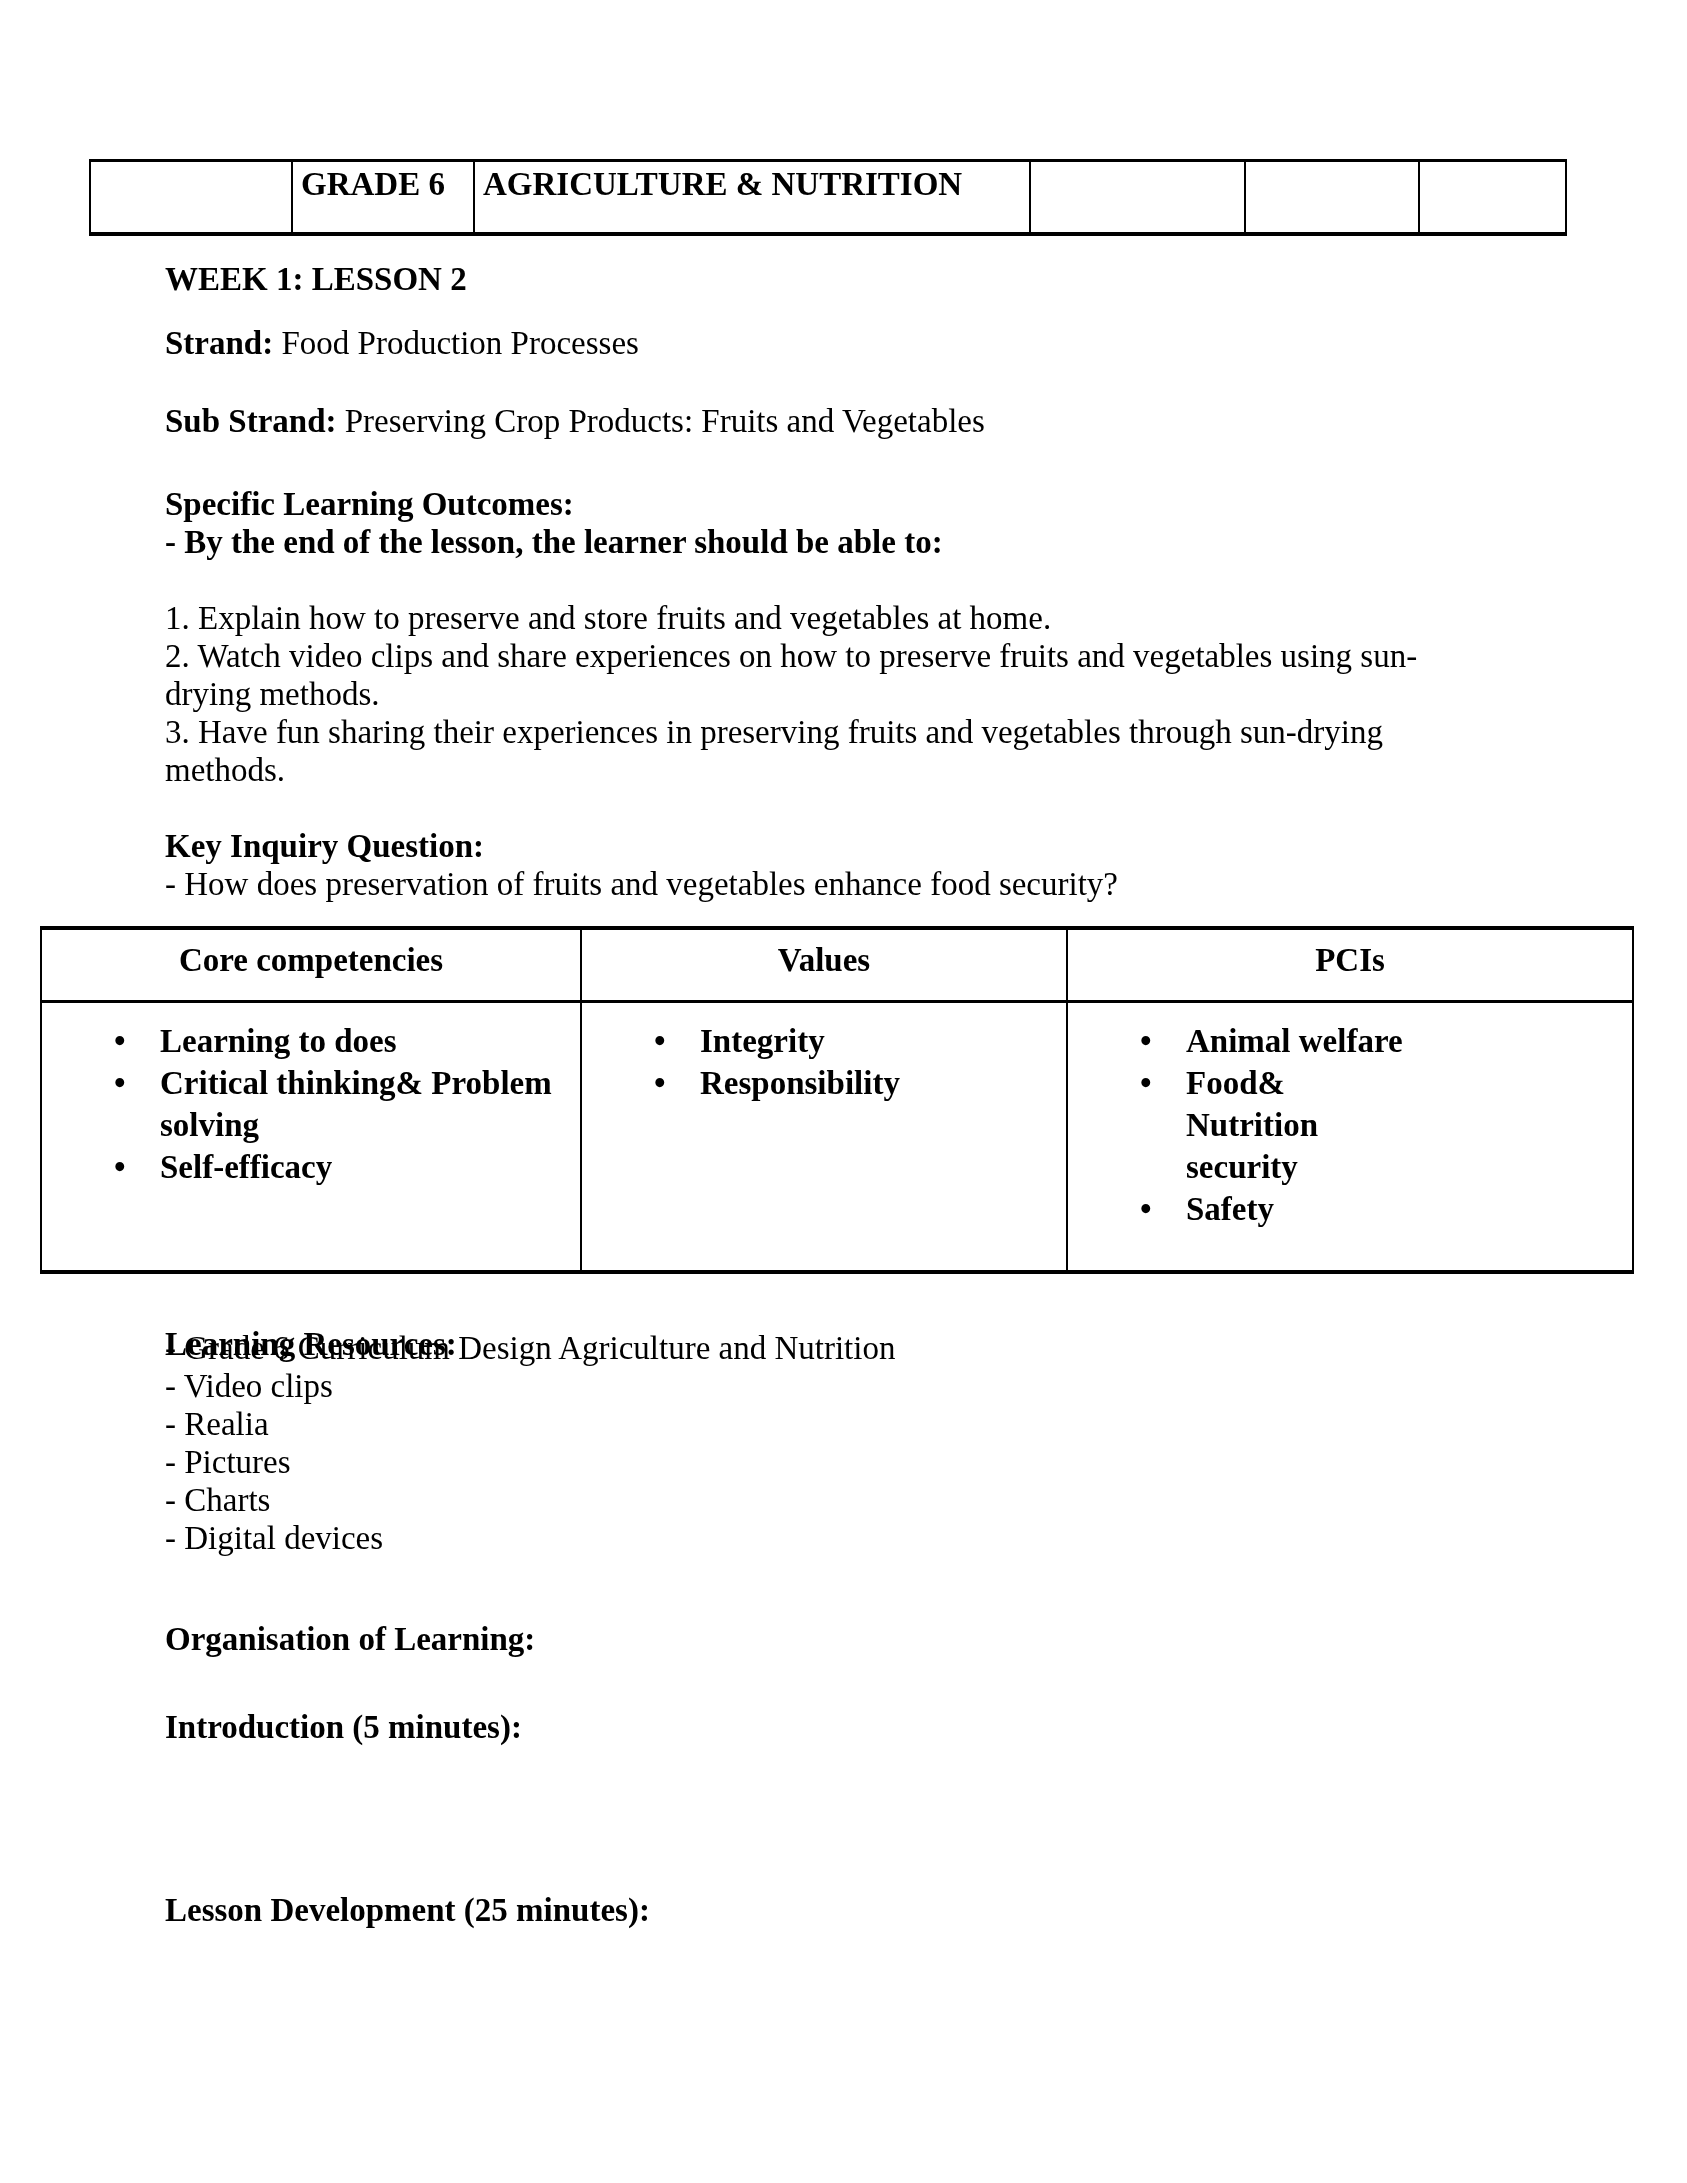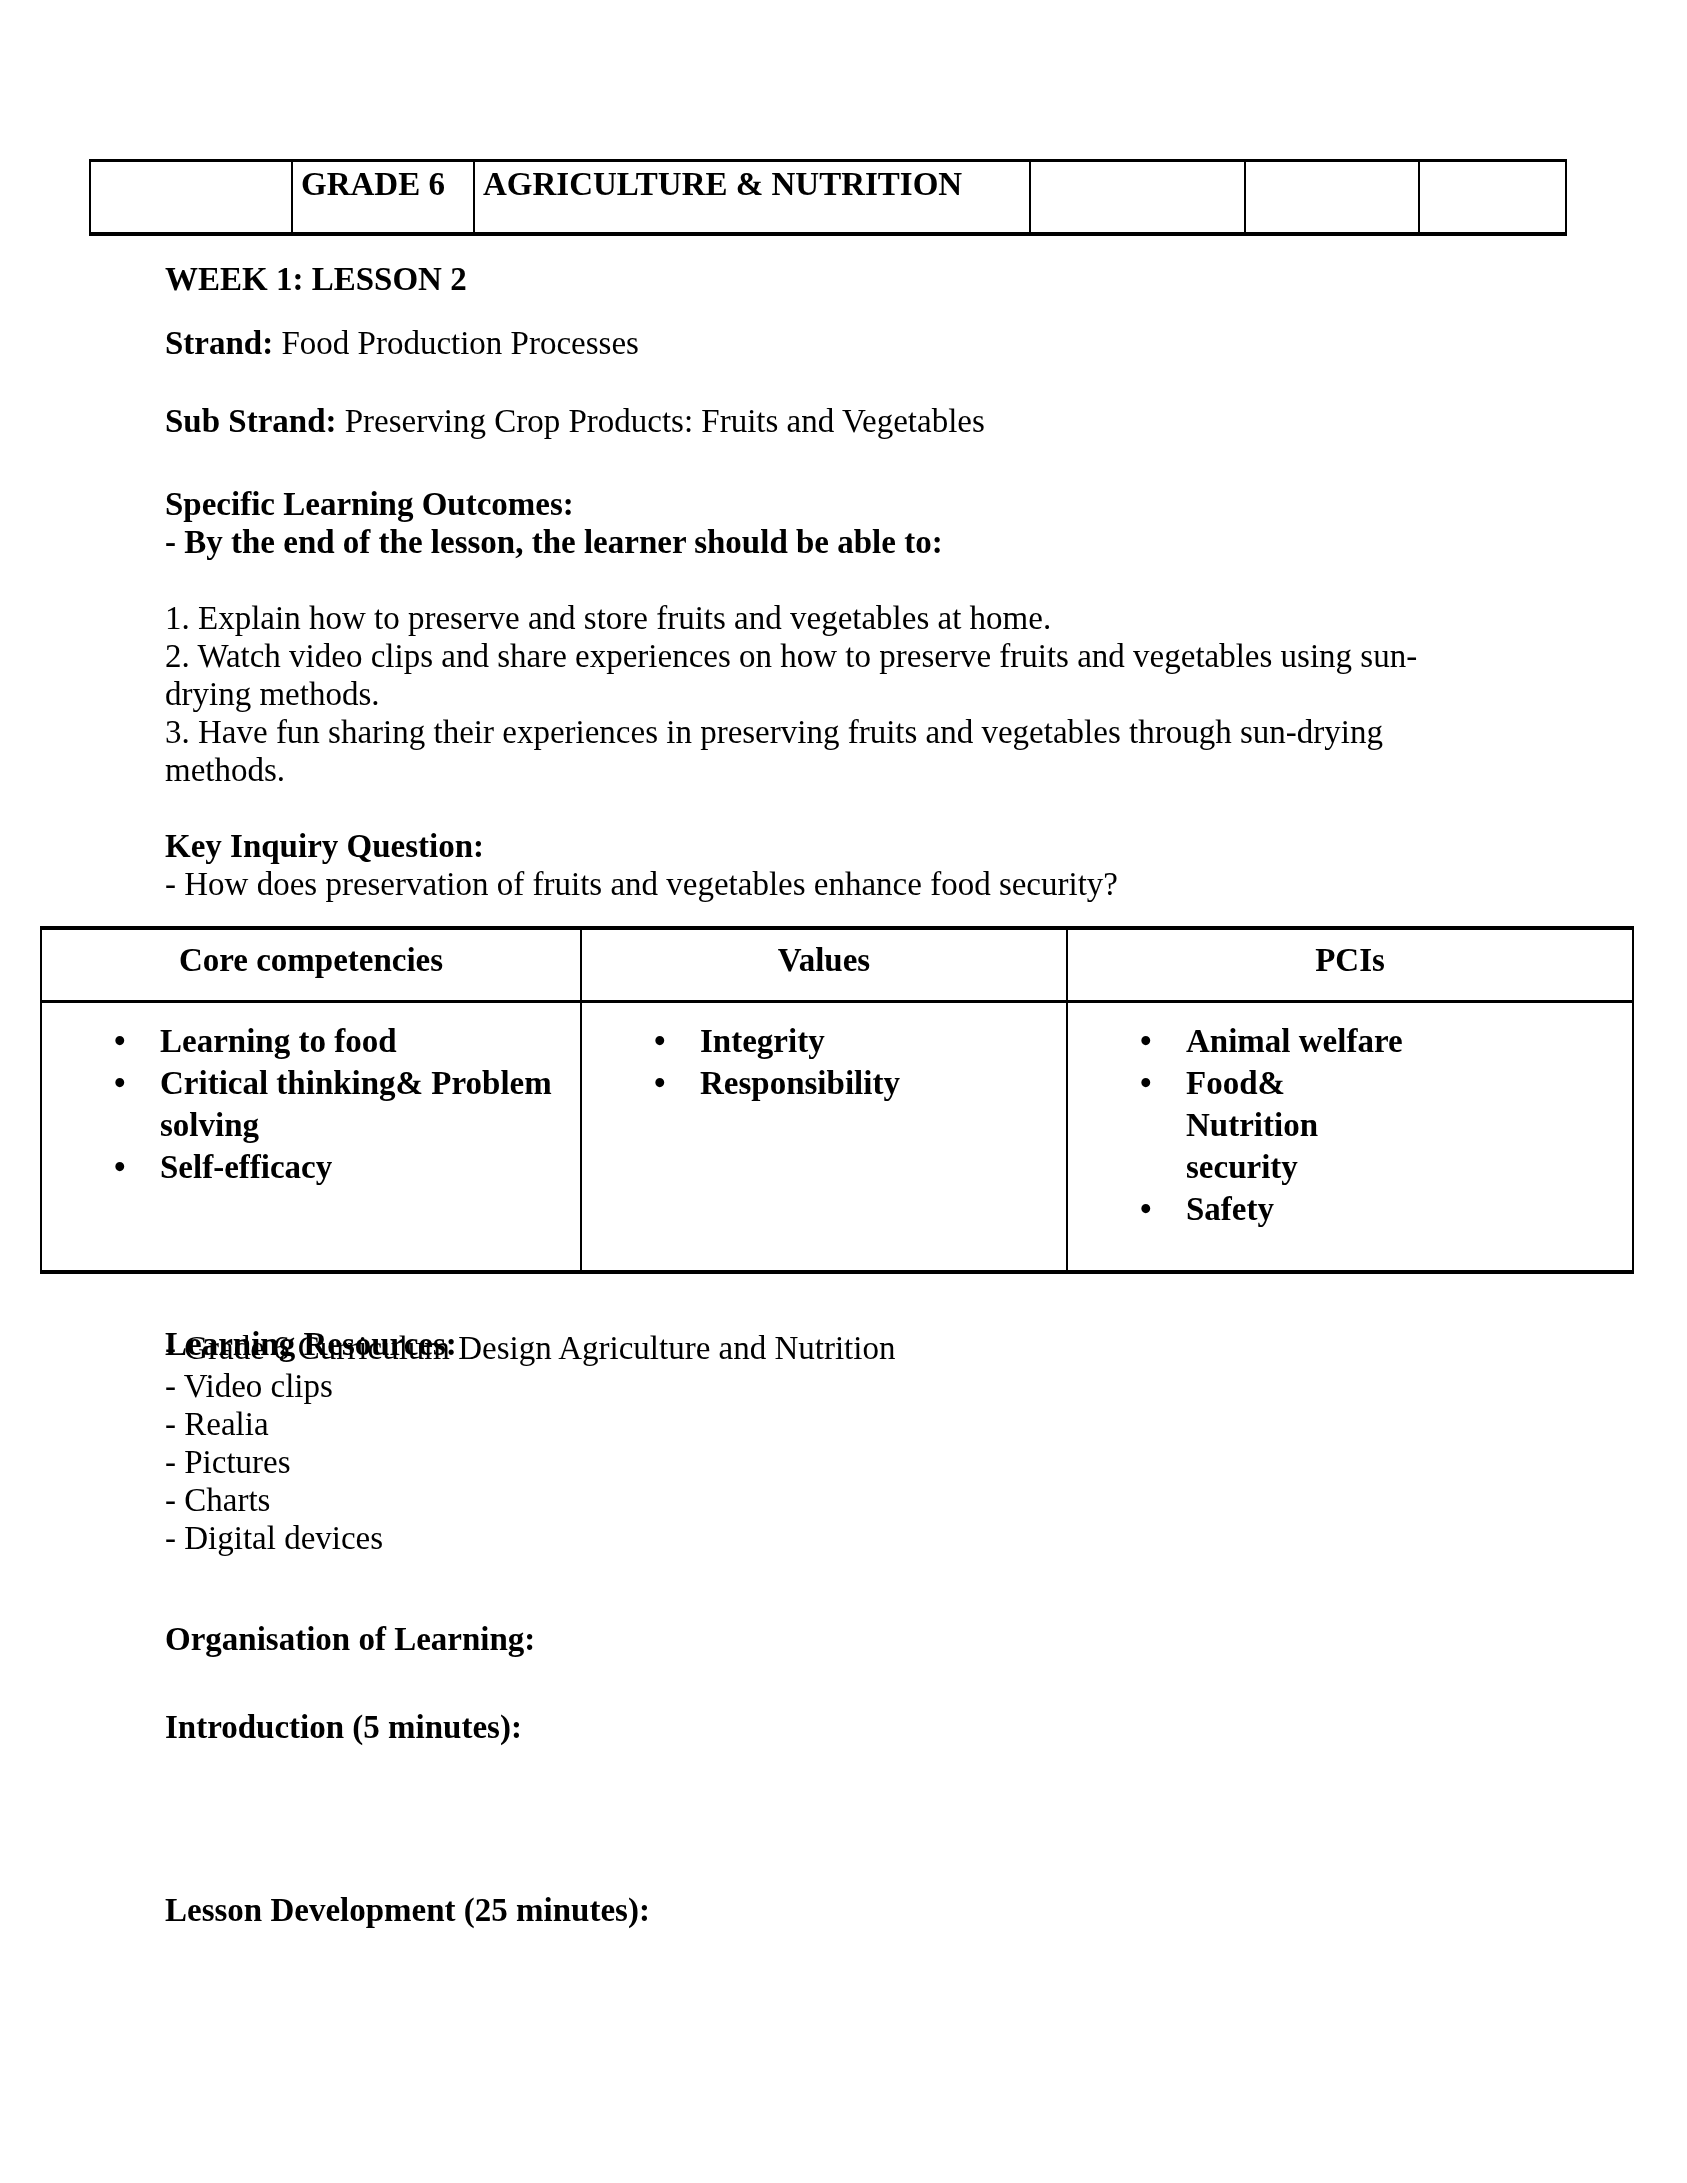--- a/index.html
+++ b/index.html
@@ -160,21 +160,21 @@
     </colgroup>
     <tbody>
         <tr class="hdr">
       <td>Core competencies</td>
       <td>Values</td>
       <td>PCIs</td>
     </tr>
     <tr class="bdy">
       <td>
         <ul>
-          <li>Learning to food</li>
+          <li>Learning to does</li>
           <li>Critical thinking&amp; Problem
 solving</li>
           <li>Self-efficacy</li>
         </ul>
       </td>
       <td>
         <ul>
           <li>Integrity</li>
           <li>Responsibility</li>
         </ul>

